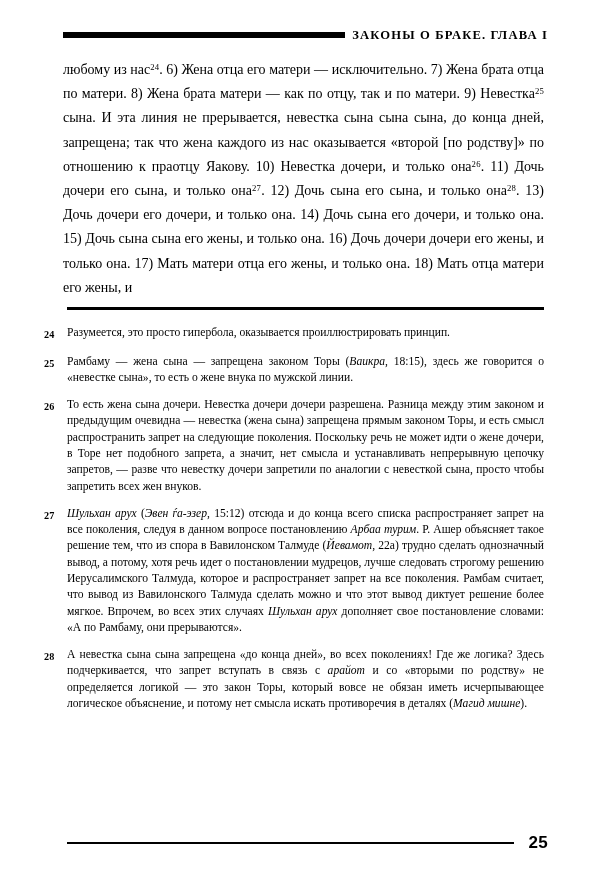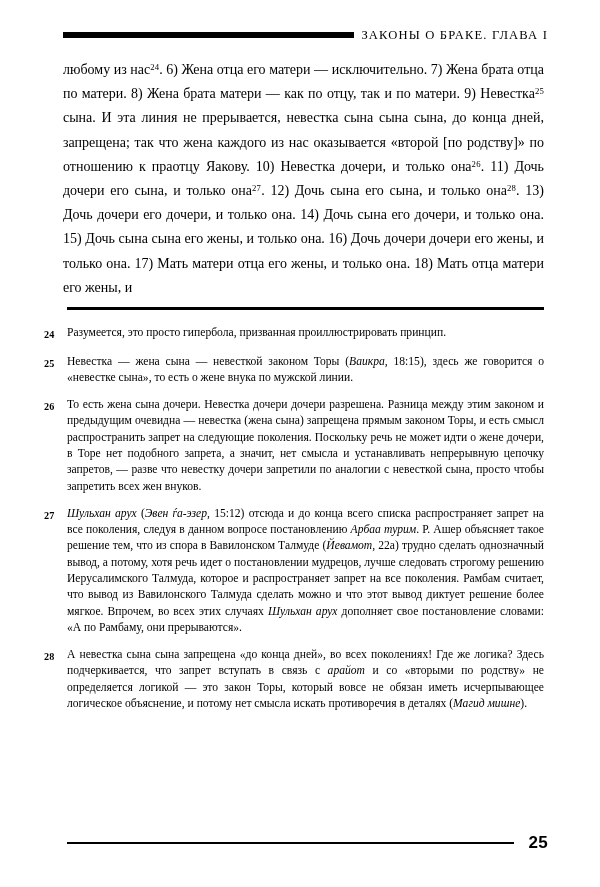--- a/index.html
+++ b/index.html
@@ -43,21 +43,21 @@
     margin-right: 7px;
     margin-bottom: 1px;
   }
   .running-head-title {
     font-family: "Liberation Serif", "DejaVu Serif", serif;
     font-size: 12.6px;
     letter-spacing: 1.15px;
     white-space: nowrap;
     font-variant: normal;
     text-transform: uppercase;
-    font-weight: 400;
+    font-weight: 700;
   }
 
   
   .body-text {
     position: absolute;
     left: 63px;
     top: 58px;
     width: 481px;
     font-size: 14px;
     line-height: 24.2px;
@@ -153,25 +153,25 @@
 
   <div class="body-text">
     <p><span>любому из нас</span><sup>24</sup><span>. 6) Жена отца его матери — исключительно. 7) Жена брата отца по матери. 8) Жена брата матери — как по отцу, так и по матери. 9) Невестка</span><sup>25</sup><span> сына. И эта линия не прерывается, невестка сына сына сына, до конца дней, запрещена; так что жена каждого из нас оказывается «второй [по родству]» по отношению к праотцу Яакову. 10) Невестка дочери, и только она</span><sup>26</sup><span>. 11) Дочь дочери его сына, и только она</span><sup>27</sup><span>. 12) Дочь сына его сына, и только она</span><sup>28</sup><span>. 13) Дочь дочери его дочери, и только она. 14) Дочь сына его дочери, и только она. 15) Дочь сына сына его жены, и только она. 16) Дочь дочери дочери его жены, и только она. 17) Мать матери отца его жены, и только она. 18) Мать отца матери его жены, и</span></p>
   </div>
 
   <div class="fn-rule"></div>
 
   <div class="footnotes">
       <div class="footnote">
         <div class="fn-num">24</div>
-        <div class="fn-body"><span>Разумеется, это просто гипербола, призванная проиллюстрировать принцип.</span></div>
+        <div class="fn-body"><span>Разумеется, это просто гипербола, оказывается проиллюстрировать принцип.</span></div>
       </div>
       <div class="footnote">
         <div class="fn-num">25</div>
-        <div class="fn-body"><span>Невестка — жена сына — невесткой законом Торы (</span><i>Ваикра</i><span>, 18:15), здесь же говорится о «невестке сына», то есть о жене внука по мужской линии.</span></div>
+        <div class="fn-body"><span>Рамбаму — жена сына — запрещена законом Торы (</span><i>Ваикра</i><span>, 18:15), здесь же говорится о «невестке сына», то есть о жене внука по мужской линии.</span></div>
       </div>
       <div class="footnote">
         <div class="fn-num">26</div>
         <div class="fn-body"><span>То есть жена сына дочери. Невестка дочери дочери разрешена. Разница между этим законом и предыдущим очевидна — невестка (жена сына) запрещена прямым законом Торы, и есть смысл распространить запрет на следующие поколения. Поскольку речь не может идти о жене дочери, в Торе нет подобного запрета, а значит, нет смысла и устанавливать непрерывную цепочку запретов, — разве что невестку дочери запретили по аналогии с невесткой сына, просто чтобы запретить всех жен внуков.</span></div>
       </div>
       <div class="footnote">
         <div class="fn-num">27</div>
         <div class="fn-body"><i>Шульхан арух</i><span> (</span><i>Эвен ѓа-эзер</i><span>, 15:12) отсюда и до конца всего списка распространяет запрет на все поколения, следуя в данном вопросе постановлению </span><i>Арбаа турим</i><span>. Р. Ашер объясняет такое решение тем, что из спора в Вавилонском Талмуде (</span><i>Йевамот</i><span>, 22а) трудно сделать однозначный вывод, а потому, хотя речь идет о постановлении мудрецов, лучше следовать строгому решению Иерусалимского Талмуда, которое и распространяет запрет на все поколения. Рамбам считает, что вывод из Вавилонского Талмуда сделать можно и что этот вывод диктует решение более мягкое. Впрочем, во всех этих случаях </span><i>Шульхан арух</i><span> дополняет свое постановление словами: «А по Рамбаму, они прерываются».</span></div>
       </div>
       <div class="footnote">

